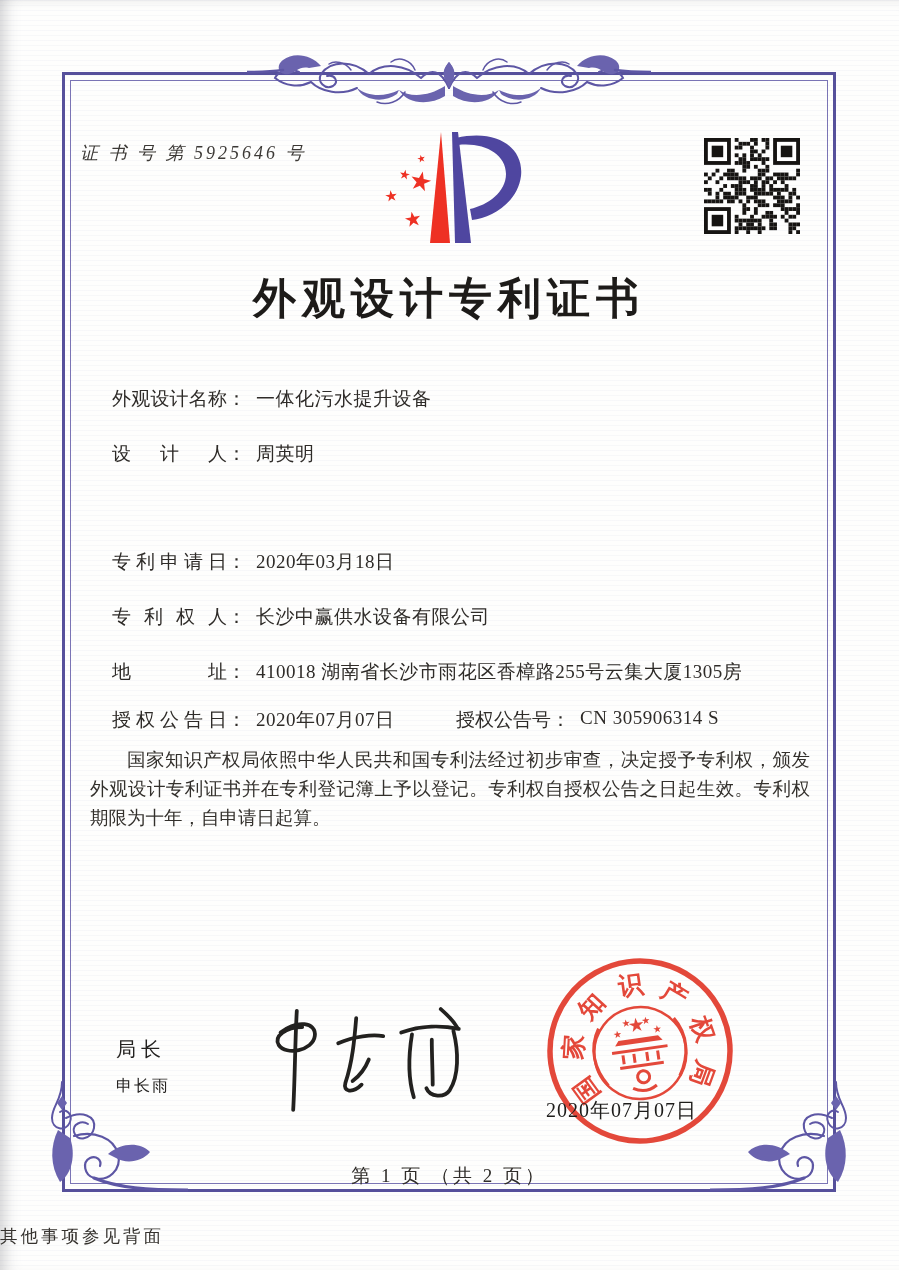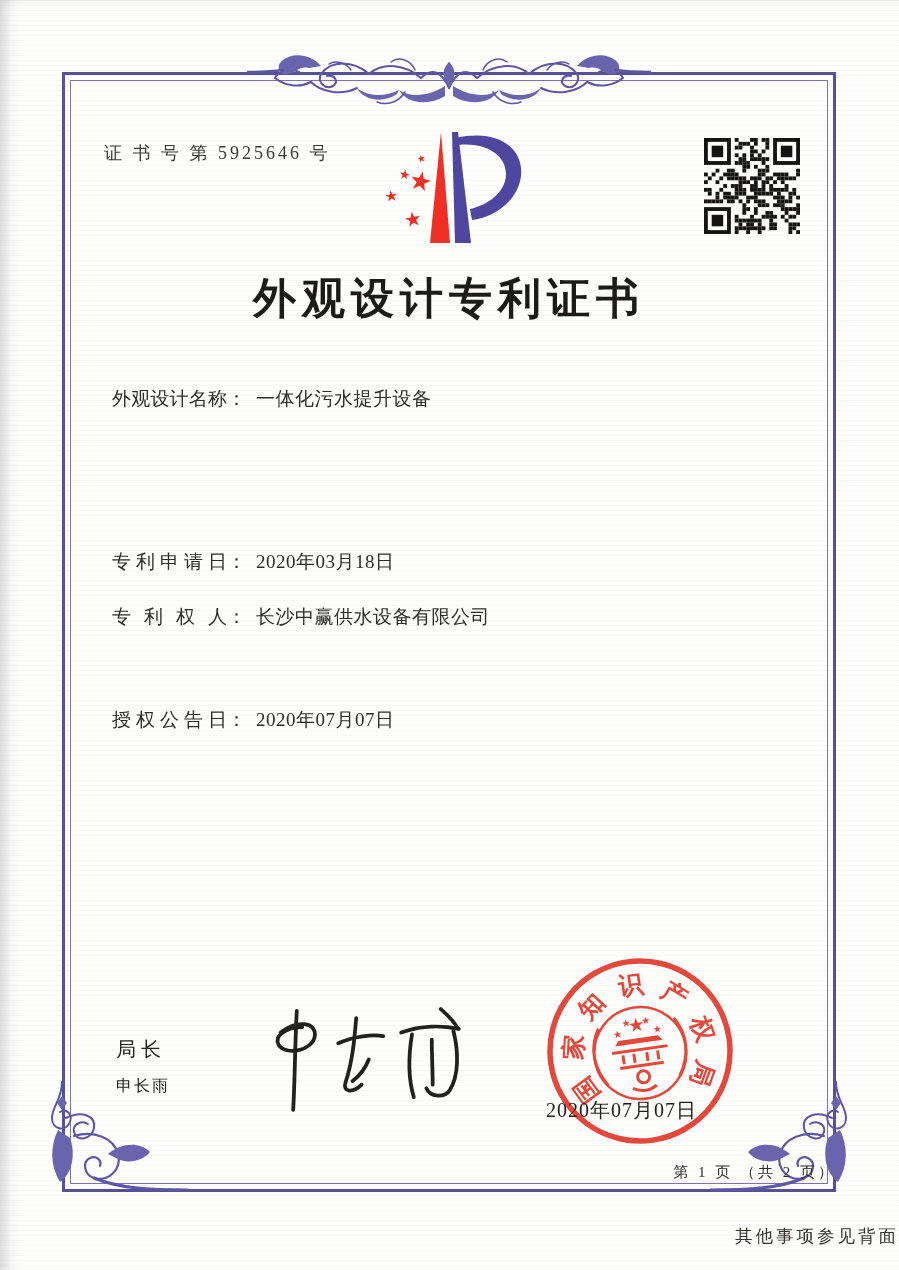--- a/index.html
+++ b/index.html
@@ -10,37 +10,37 @@
       #fefefd;
     box-shadow: inset 16px 0 16px -12px rgba(60,60,70,.25), inset 0 10px 12px -10px rgba(60,60,70,.10);
     overflow:hidden;
     font-family:"Liberation Serif","DejaVu Serif",serif;
     color:#2e2b28;
   }
   .abs{position:absolute;}
   
   .frame-outer{left:62px;top:72px;width:768px;height:1114px;border:3px solid #56509b;}
   .frame-inner{left:70px;top:80px;width:756px;height:1102px;border:1px solid #7a74b5;}
-  .cert-no{left:104px;top:141px;font-size:18px;letter-spacing:3px;color:#3b3835;}
+  .cert-no{left:80px;top:141px;font-size:18px;letter-spacing:3px;color:#3b3835;font-style:italic;}
   .title{left:62px;top:270px;width:774px;text-align:center;font-size:43px;font-weight:700;
          letter-spacing:6px;color:#1d1b19;}
   .field-row{left:112px;width:720px;height:26px;font-size:19px;}
   .flabel{display:inline-block;width:115px;text-align:justify;text-align-last:justify;vertical-align:top;}
   .colon{display:inline-block;vertical-align:top;}
   .fvalue{margin-left:10px;vertical-align:top;letter-spacing:.5px;}
   .grant-pair{position:absolute;left:344px;top:0;}
   .body-text{left:90px;top:746px;width:720px;font-size:18.5px;line-height:29px;text-align:justify;color:#33302c;}
   .body-text p{margin:0;text-indent:2em;}
   .director-title{left:116px;top:1036px;font-size:20px;letter-spacing:5px;
       font-family:Liberation Serif, serif;color:#242220;}
   .director-name{left:116px;top:1076px;font-size:16px;letter-spacing:2px;
       font-family:"Liberation Sans","DejaVu Sans",sans-serif;color:#242220;}
   .seal-date{left:546px;top:1097px;font-size:20px;letter-spacing:1px;color:#1d1c1a;z-index:6;}
-  .page-info{left:62px;top:1163px;width:774px;text-align:right;font-size:15px;letter-spacing:3px;color:#2f2c29;}
-  .back-note{left:0;top:1224px;width:899px;text-align:right;font-size:17.5px;letter-spacing:3px;color:#35322e;}
+  .page-info{left:62px;top:1163px;width:774px;text-align:center;font-size:19px;letter-spacing:3px;color:#2f2c29;}
+  .back-note{left:0;top:1224px;width:899px;text-align:left;font-size:17.5px;letter-spacing:3px;color:#35322e;}
   svg{display:block;}
   .orn-stroke{fill:none;stroke:#5d56a4;stroke-linecap:round;}
   .orn-fill{fill:#6a63ae;stroke:none;}
   .sig-stroke{fill:none;stroke:#22211f;stroke-width:4.2;stroke-linecap:round;stroke-linejoin:round;}
 </style>
 </head>
 <body>
 
 <div class="paper">
 
@@ -331,31 +331,41 @@
         <rect x="4" y="76" width="20" height="20" fill="#fff"></rect>
         <rect x="8" y="80" width="12" height="12" fill="#161412"></rect>
       </svg>
   </div>
 
   <div class="abs field-row" style="top:386px">
     <span class="flabel">外观设计名称</span><span class="colon">：</span><span class="fvalue">一体化污水提升设备</span>
   </div>
 
   <div class="abs title">外观设计专利证书</div>
+  <div class="abs field-row" style="top:441px">
+    <span class="flabel">设计人</span><span class="colon">：</span><span class="fvalue">周英明</span>
+  </div>
   <div class="abs field-row" style="top:549px">
     <span class="flabel">专利申请日</span><span class="colon">：</span><span class="fvalue">2020年03月18日</span>
   </div>
   <div class="abs field-row" style="top:604px">
     <span class="flabel">专利权人</span><span class="colon">：</span><span class="fvalue">长沙中赢供水设备有限公司</span>
   </div>
+  <div class="abs field-row" style="top:659px">
+    <span class="flabel">地址</span><span class="colon">：</span><span class="fvalue">410018 湖南省长沙市雨花区香樟路255号云集大厦1305房</span>
+  </div>
   <div class="abs field-row" style="top:707px">
     <span class="flabel">授权公告日</span><span class="colon">：</span><span class="fvalue">2020年07月07日</span>
+    <span class="grant-pair">
+      <span>授权公告号</span><span>：</span><span class="fvalue">CN 305906314 S</span>
+    </span>
   </div>
 
   <div class="abs body-text">
+    <p>国家知识产权局依照中华人民共和国专利法经过初步审查，决定授予专利权，颁发外观设计专利证书并在专利登记簿上予以登记。专利权自授权公告之日起生效。专利权期限为十年，自申请日起算。</p>
   </div>
 
   <div class="abs director-title">局长</div>
   <div class="abs director-name">申长雨</div>
 
   <svg class="abs" style="left:250px;top:996px;" width="225" height="118" viewBox="0 0 250 130">
     <path class="sig-stroke" d="M34 40 C52 26 74 28 72 44 C70 60 40 66 32 54 C26 44 40 34 58 34"></path>
     <path class="sig-stroke" d="M52 16 C50 50 50 90 48 126"></path>
     <path class="sig-stroke" d="M118 24 C116 48 114 72 106 96 C103 106 114 108 124 98"></path>
     <path class="sig-stroke" d="M98 52 C116 44 136 42 148 44"></path>

